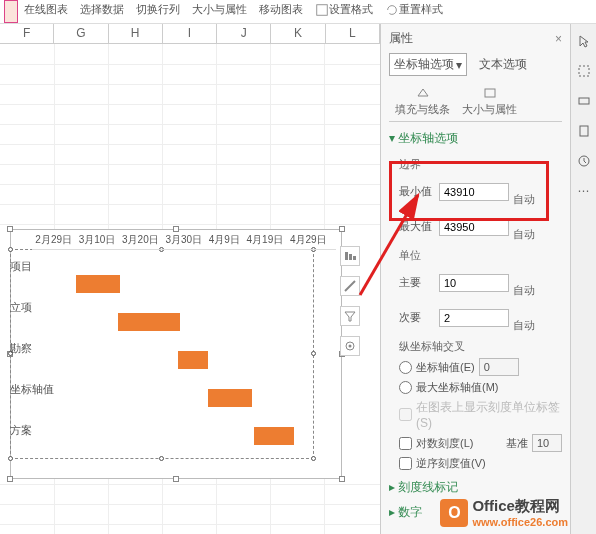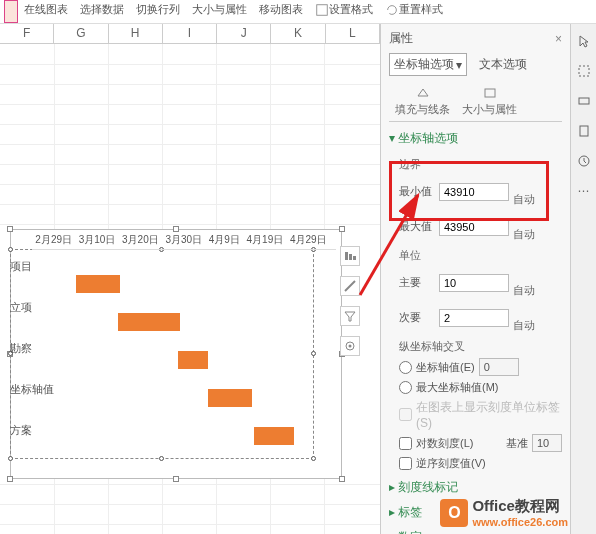--- a/index.html
+++ b/index.html
@@ -262,23 +262,20 @@
         <div class="check-row">
             <input type="checkbox" style="">
             <span>逆序刻度值(V)</span>
           </div>
       </div>
     </div>
     <div class="section">
         <div class="section-hdr">刻度线标记</div>
       </div>
     <div class="section">
-        <div class="section-hdr">标签</div>
-      </div>
-    <div class="section">
         <div class="section-hdr">数字</div>
       </div>
 
     <div class="highlight-box" style="left:8px;top:137px;width:160px;height:60px"></div>
   </div>
 
   <div class="right-tool-col">
     <div class="right-tool-btn">
         <svg width="14" height="14" viewBox="0 0 14 14">
           <path d="M3 2 L3 12 L6 9 L8 13 L10 12 L8 8 L11 8 Z" fill="none" stroke="#666"></path>

